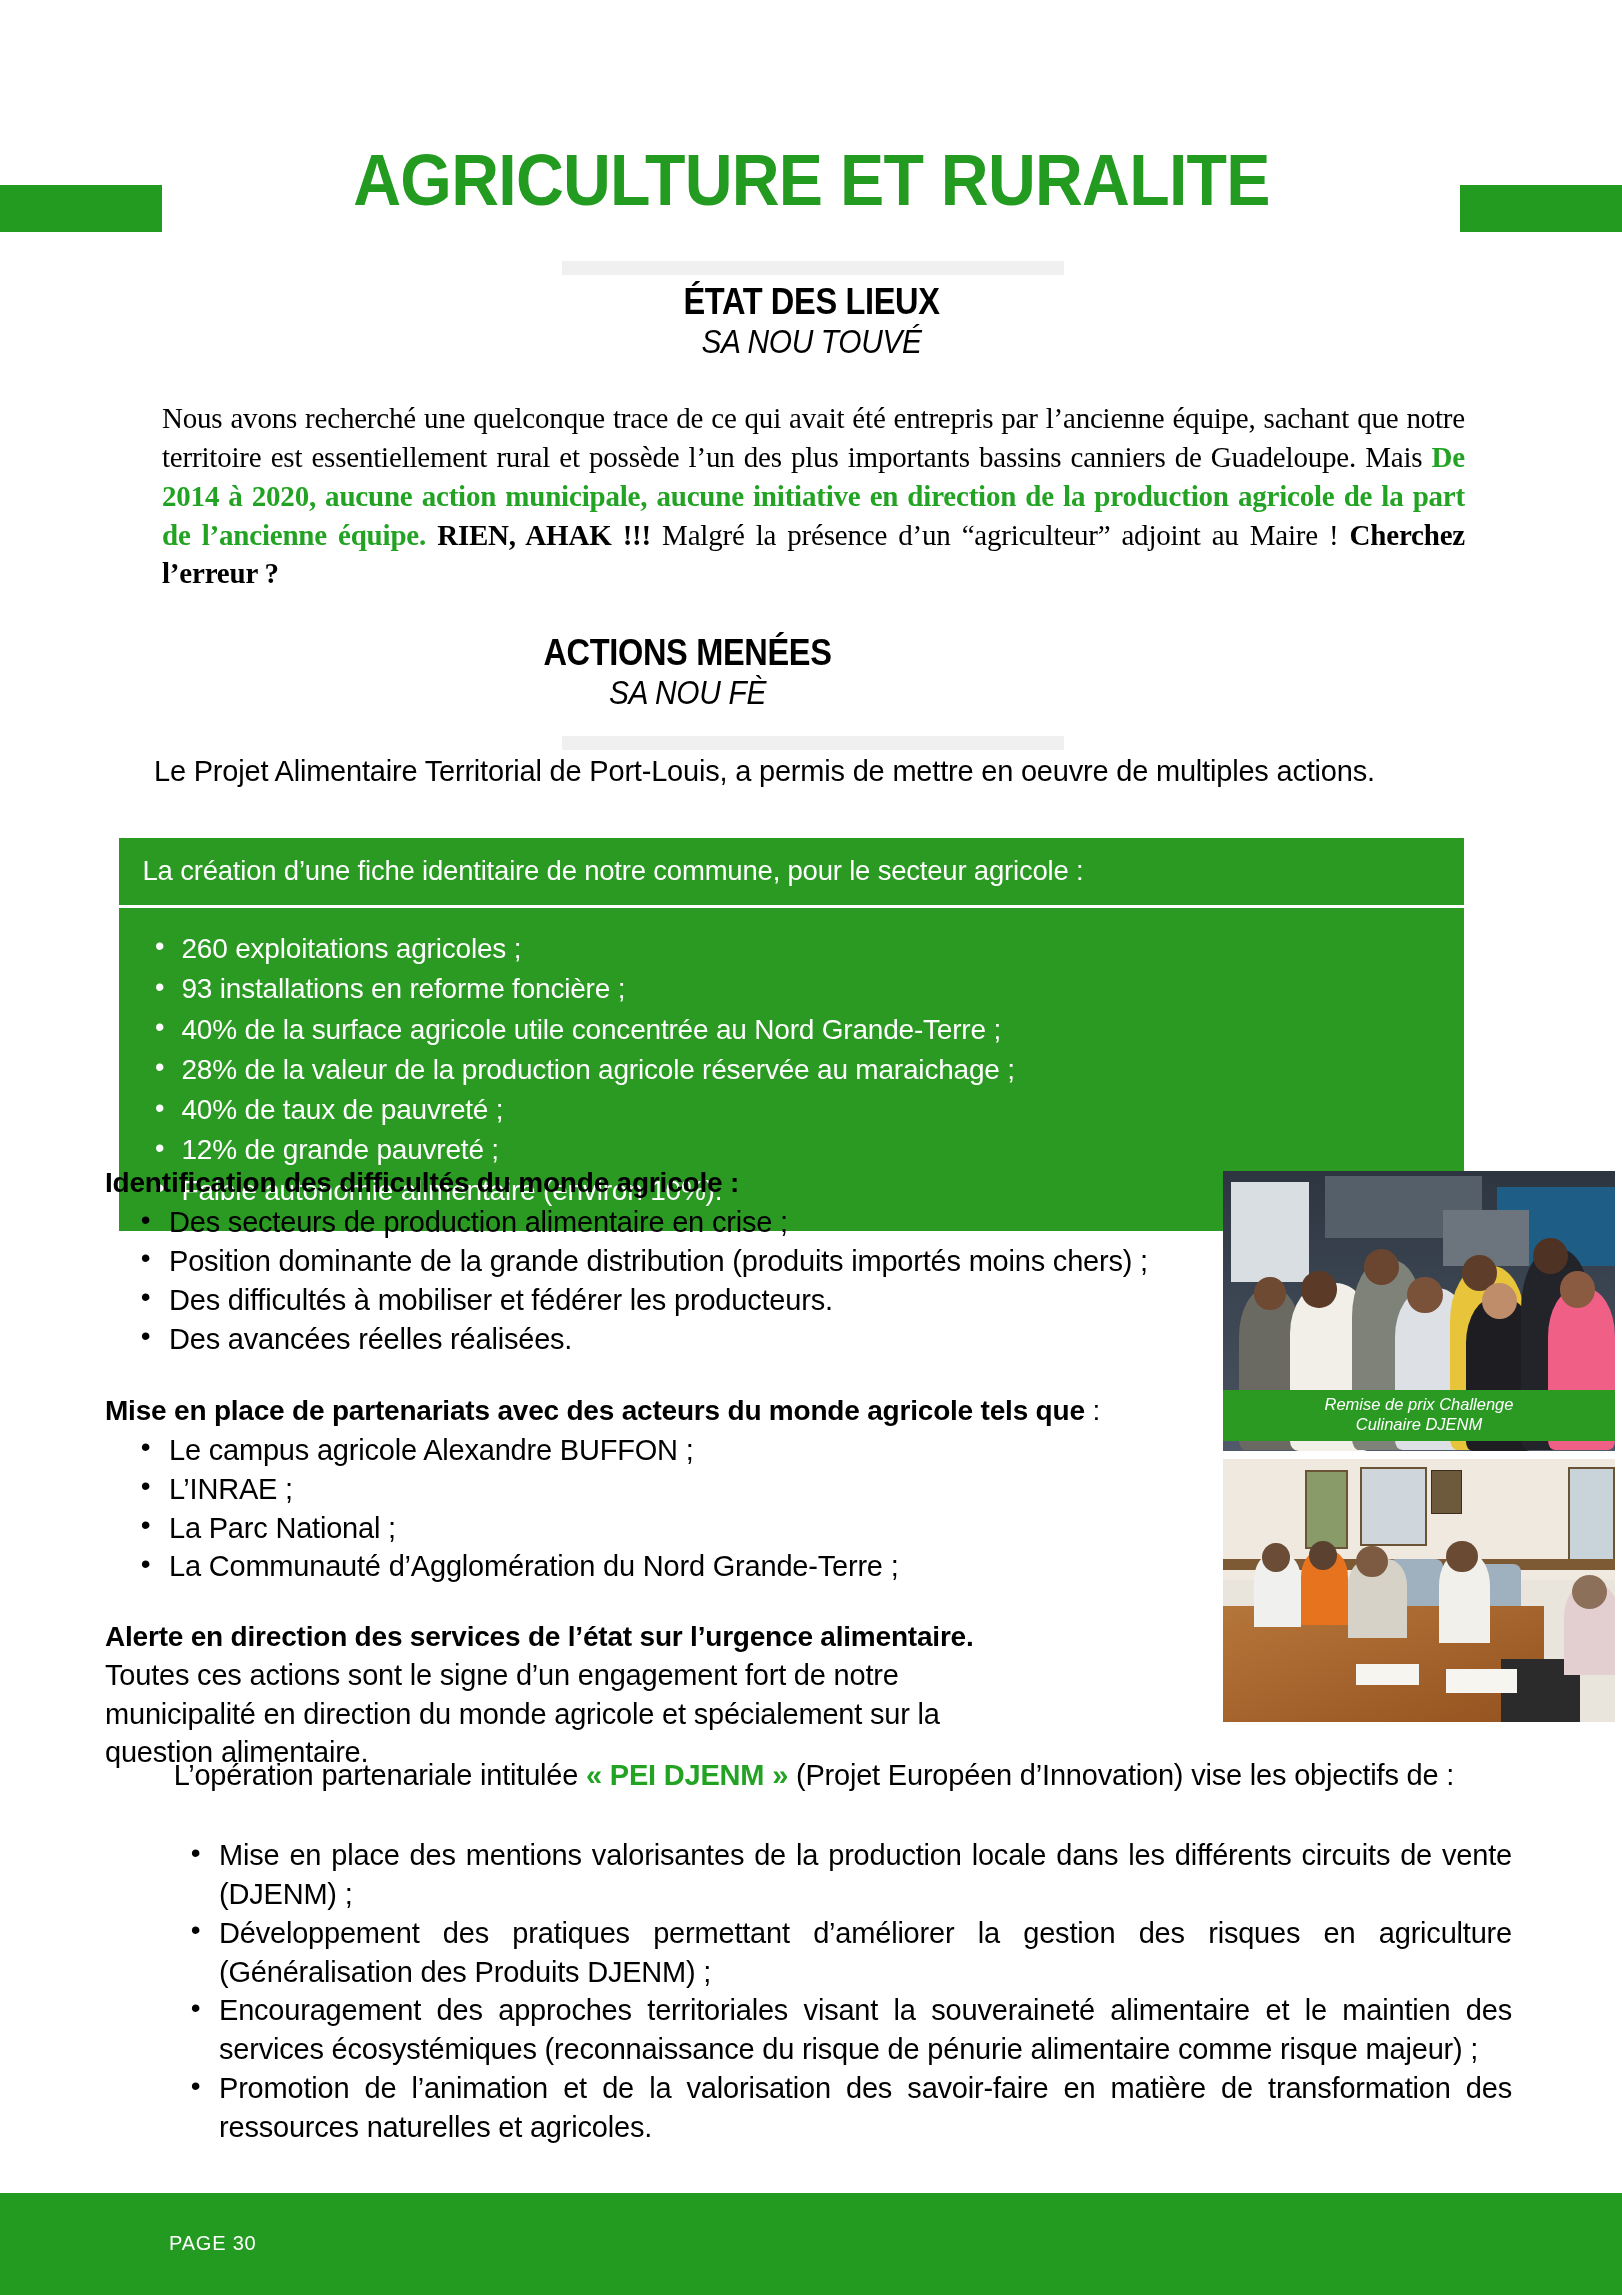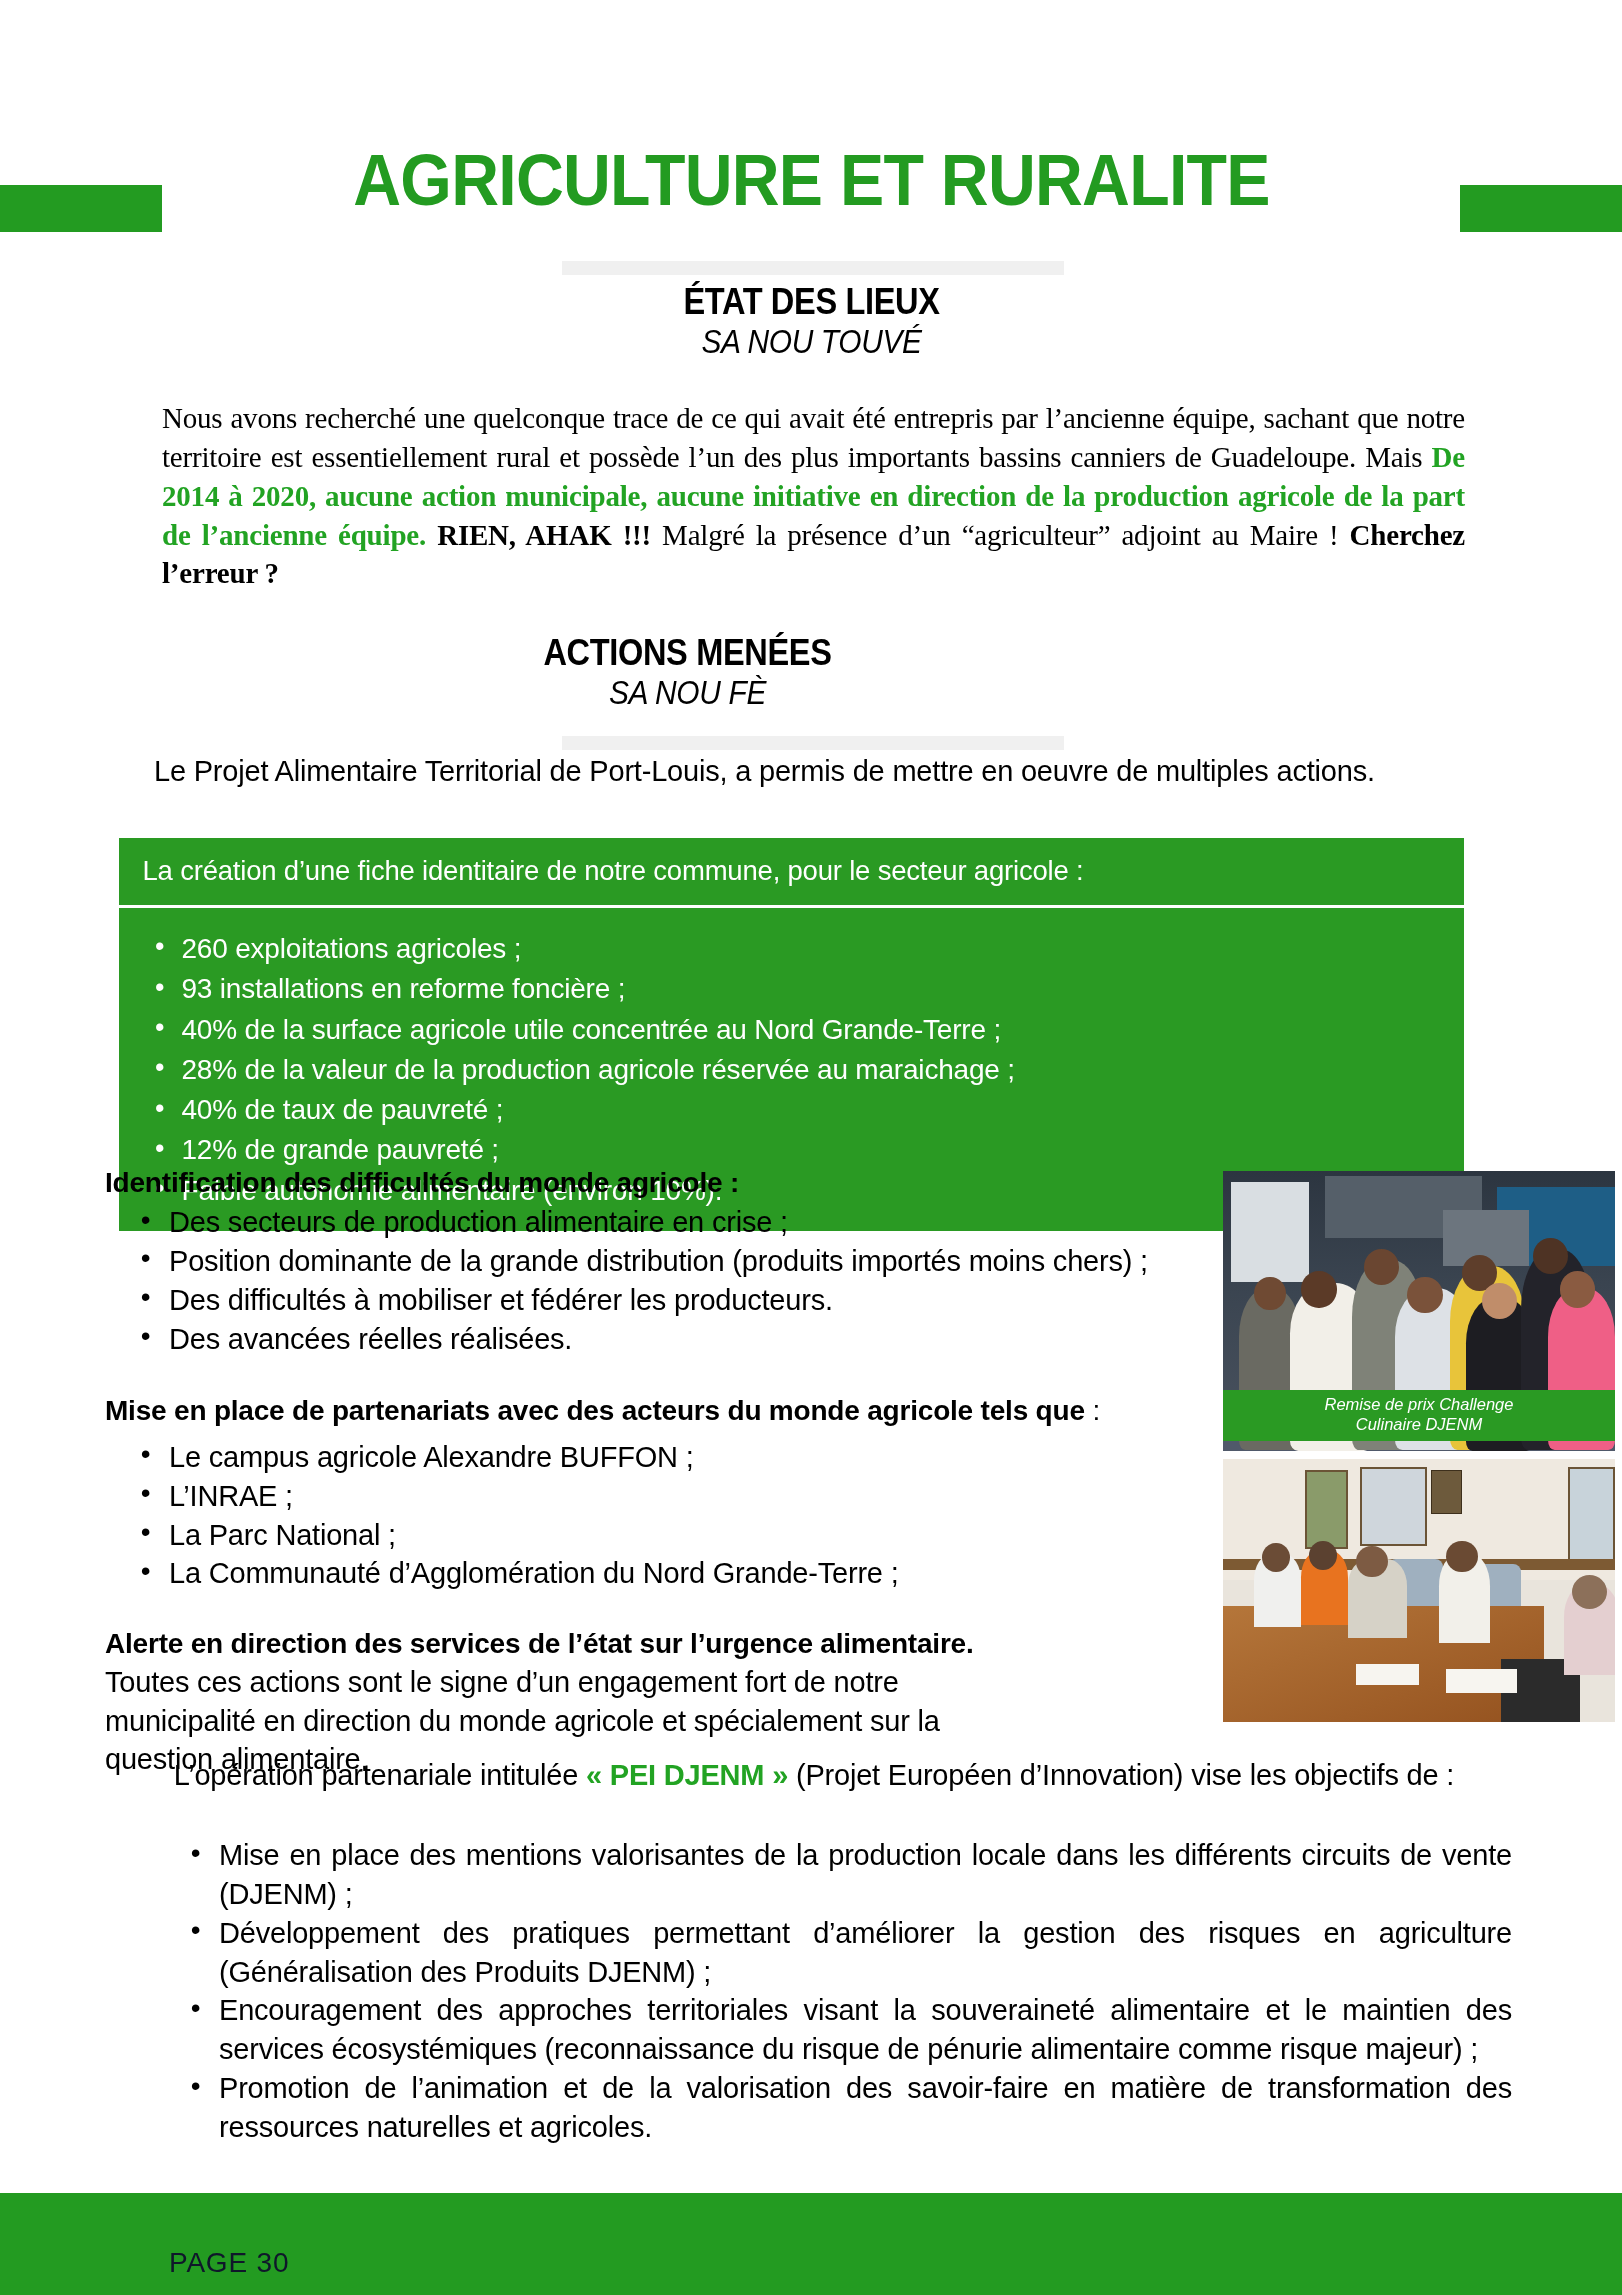--- a/index.html
+++ b/index.html
@@ -222,23 +222,23 @@
     position: absolute;
     left: 0;
     bottom: 0;
     width: 1623px;
     height: 102px;
     background: #239b21;
   }
   .footer-text {
     position: absolute;
     left: 169px;
-    top: 54px;
-    color: #0f172a;
-    font-size: 28px;
+    top: 39px;
+    color: #ffffff;
+    font-size: 20px;
     letter-spacing: 0.8px;
   }
 </style>
 </head>
 <body>
 
 <div class="page">
 
   <div class="header-band">
     <div class="header-bar-left"></div>
@@ -289,21 +289,21 @@
       <ul class="doc-list" style="margin-top:1.6px;">
         <li>Des secteurs de production alimentaire en crise ;</li>
         <li>Position dominante de la grande distribution (produits importés moins chers) ;</li>
         <li>Des difficultés à mobiliser et fédérer les producteurs.</li>
         <li>Des avancées réelles réalisées.</li>
       </ul>
 
       <div class="sub-head" style="margin-top:35px;">
         <span>Mise en place de partenariats avec des acteurs du monde agricole tels que</span><span style="font-weight:400;"> :</span>
       </div>
-      <ul class="doc-list" style="margin-top:8px;">
+      <ul class="doc-list" style="margin-top:1px;">
         <li>Le campus agricole Alexandre BUFFON ;</li>
         <li>L’INRAE ;</li>
         <li>La Parc National ;</li>
         <li>La Communauté d’Agglomération du Nord Grande-Terre ;</li>
       </ul>
 
       <div class="sub-head" style="margin-top:33px;">Alerte en direction des services de l’état sur l’urgence alimentaire.</div>
       <div class="body-text" style="text-align:left; width:903px;">Toutes ces actions sont le signe d’un engagement fort de notre municipalité en direction du monde agricole et spécialement sur la question alimentaire.</div>
 
     </div>

